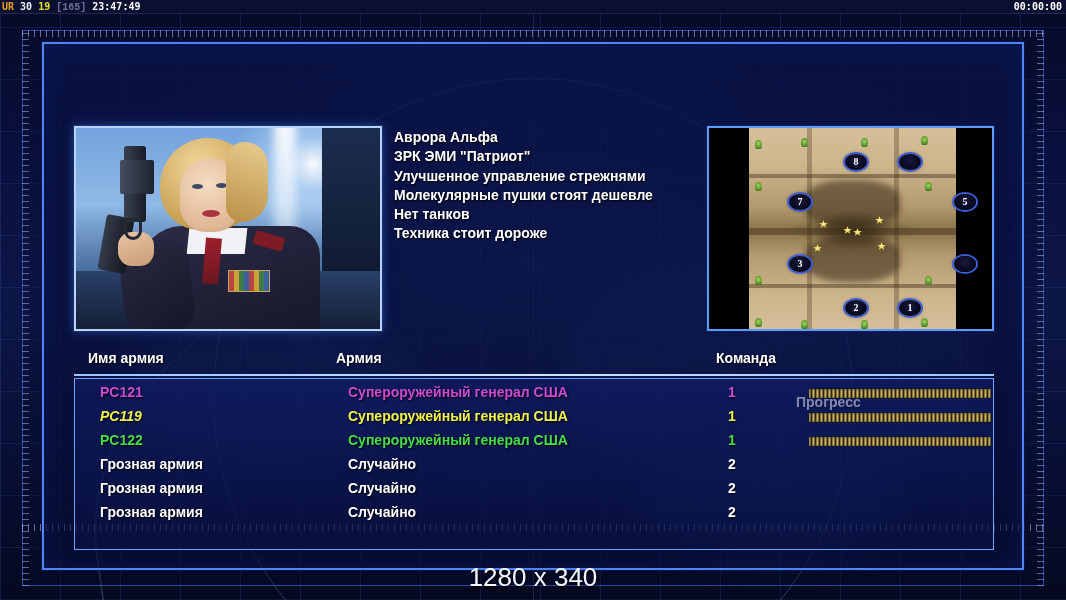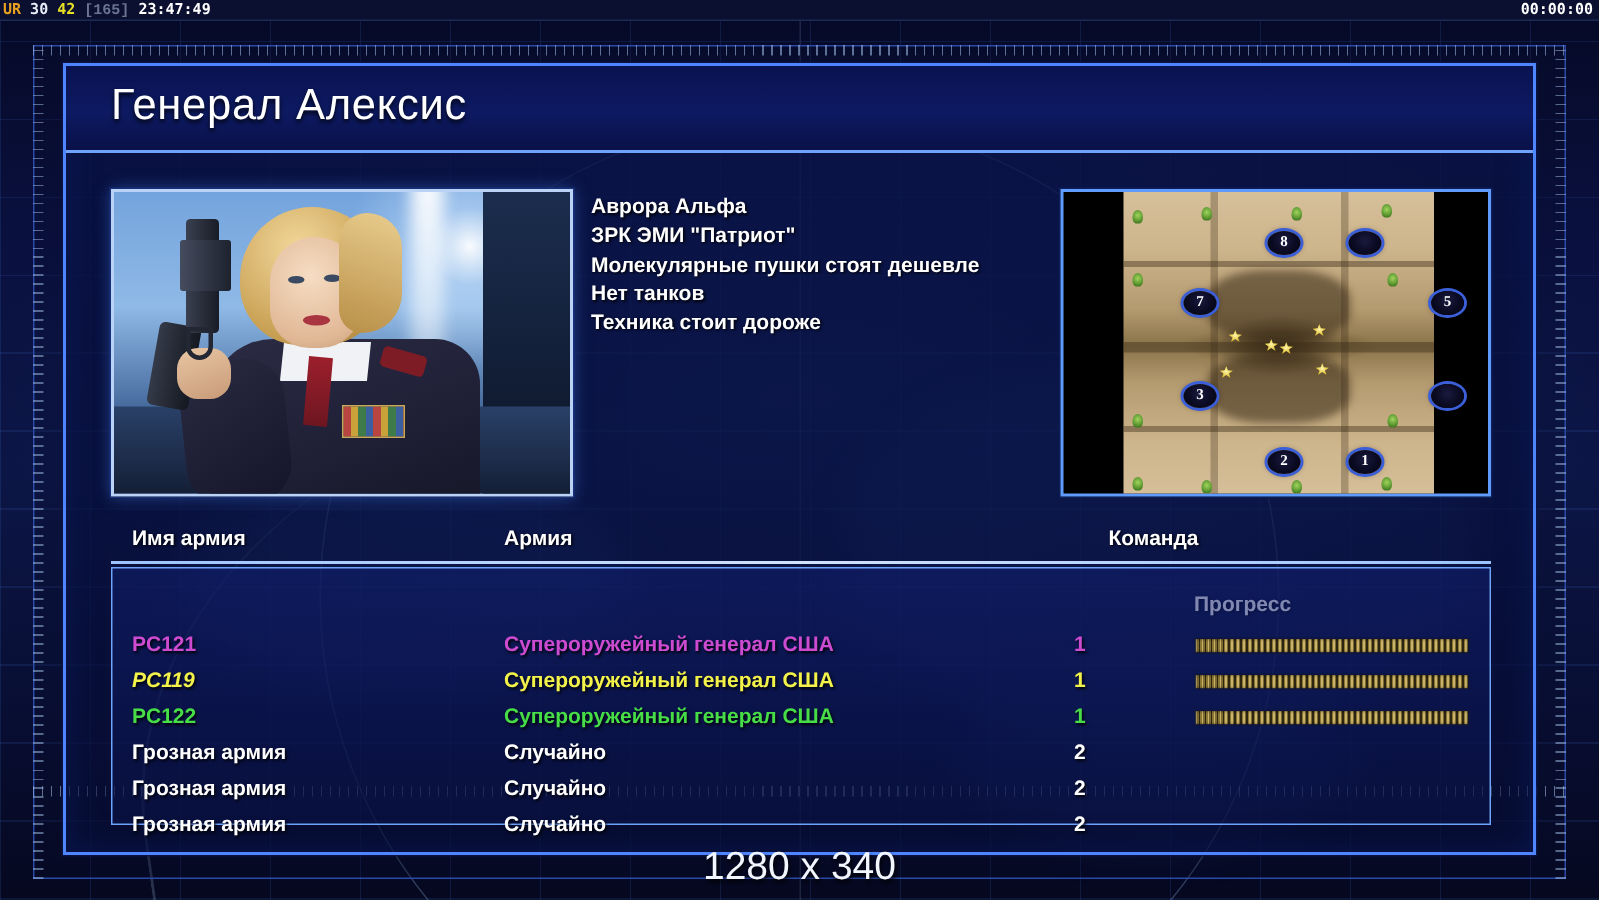--- a/index.html
+++ b/index.html
@@ -226,38 +226,37 @@
     position:absolute; left:0; top:306px; width:978px; height:24px;
   }
   #table-head .th{
     position:absolute; top:0;
     font-size:14px; font-weight:bold; color:#ffffff;
     text-shadow:1px 1px 2px rgba(0,0,0,.9);
     white-space:nowrap;
   }
   .th-name{ left:44px; }
   .th-army{ left:292px; }
-  .th-team{ left:695px; }
+  .th-team{ left:672px; }
   .th-prog{ left:752px;margin-top:44px; }
   #head-underline{
     position:absolute; left:30px; top:330px; width:920px; height:2px;
     background:linear-gradient(90deg,#9cc3ff,#cfe2ff 50%,#9cc3ff);
   }
 
   #listbox{
     position:absolute; left:30px; top:334px; width:920px; height:172px;
     border:1px solid #6ea4ff;
     background:linear-gradient(180deg, rgba(16,30,110,.55), rgba(10,20,78,.40));
   }
   .row{
-    position:absolute; left:0; width:736px; height:24px;
+    position:absolute; left:12px; width:736px; height:24px;
     font-size:14px; font-weight:bold;
     text-shadow:1px 1px 2px rgba(0,0,0,.9);
     white-space:nowrap;
-    margin-top:37px;
   }
   .row .c-name{ position:absolute; left:13px; top:3px; }
   .row .c-army{ position:absolute; left:261px; top:3px; }
   .row .c-team{ position:absolute; left:641px; top:3px; }
   .row .c-prog{ position:absolute; left:721px; top:7px; width:184px; height:11px; }
   .pbar{
     width:100%; height:100%;
     background:
       repeating-linear-gradient(90deg,
         #c9b26a 0 1px,
@@ -276,21 +275,21 @@
     z-index:50;
   }
 </style>
 </head>
 <body>
 
 <div id="statusbar">
   <span class="left">
     <span class="s-ur">UR</span>
     <span class="s-w">30</span>
-    <span class="s-y">42</span>
+    <span class="s-y">19</span>
     <span class="s-g">[165]</span>
     <span class="s-t">23:47:49</span>
   </span>
   <span class="right s-t">00:00:00</span>
 </div>
 
 <div id="desk">
   <div class="blob blob1"></div>
   <div class="blob blob2"></div>
   <div class="blob blob3"></div>
@@ -300,23 +299,20 @@
   <div id="swoosh"></div>
 
   <div id="frame"></div>
   <div class="ruler" id="ruler-top"></div>
   <div class="ruler" id="ruler-bottom"></div>
   <div class="ruler v" id="ruler-left"></div>
   <div class="ruler v" id="ruler-right"></div>
 
   <div id="panel">
 
-    <div id="titleband">
-      <div id="page-title">Генерал Алексис</div>
-    </div>
 
     <div id="portraitbox">
       <div class="sky"></div>
       <div class="shaft"></div>
       <div class="darkpanel"></div>
       <div class="ground"></div>
       <div class="fig-body"></div>
       <div class="fig-collar"></div>
       <div class="fig-tie"></div>
       <div class="fig-medals"></div>
@@ -333,20 +329,21 @@
       <div class="gun-grip"></div>
       <div class="fig-hand"></div>
       <div class="gun-barrel"></div>
       <div class="gun-slide"></div>
       <div class="gun-trig"></div>
     </div>
 
     <div id="desc">
       <div>Аврора Альфа</div>
       <div>ЗРК ЭМИ "Патриот"</div>
+      <div>Улучшенное управление стрежнями</div>
       <div>Молекулярные пушки стоят дешевле</div>
       <div>Нет танков</div>
       <div>Техника стоит дороже</div>
     </div>
 
     <div id="mapbox">
       <div id="mapimg">
         <div class="mband mb1"></div>
         <div class="mband mb2"></div>
         <div class="mband mb3"></div>

